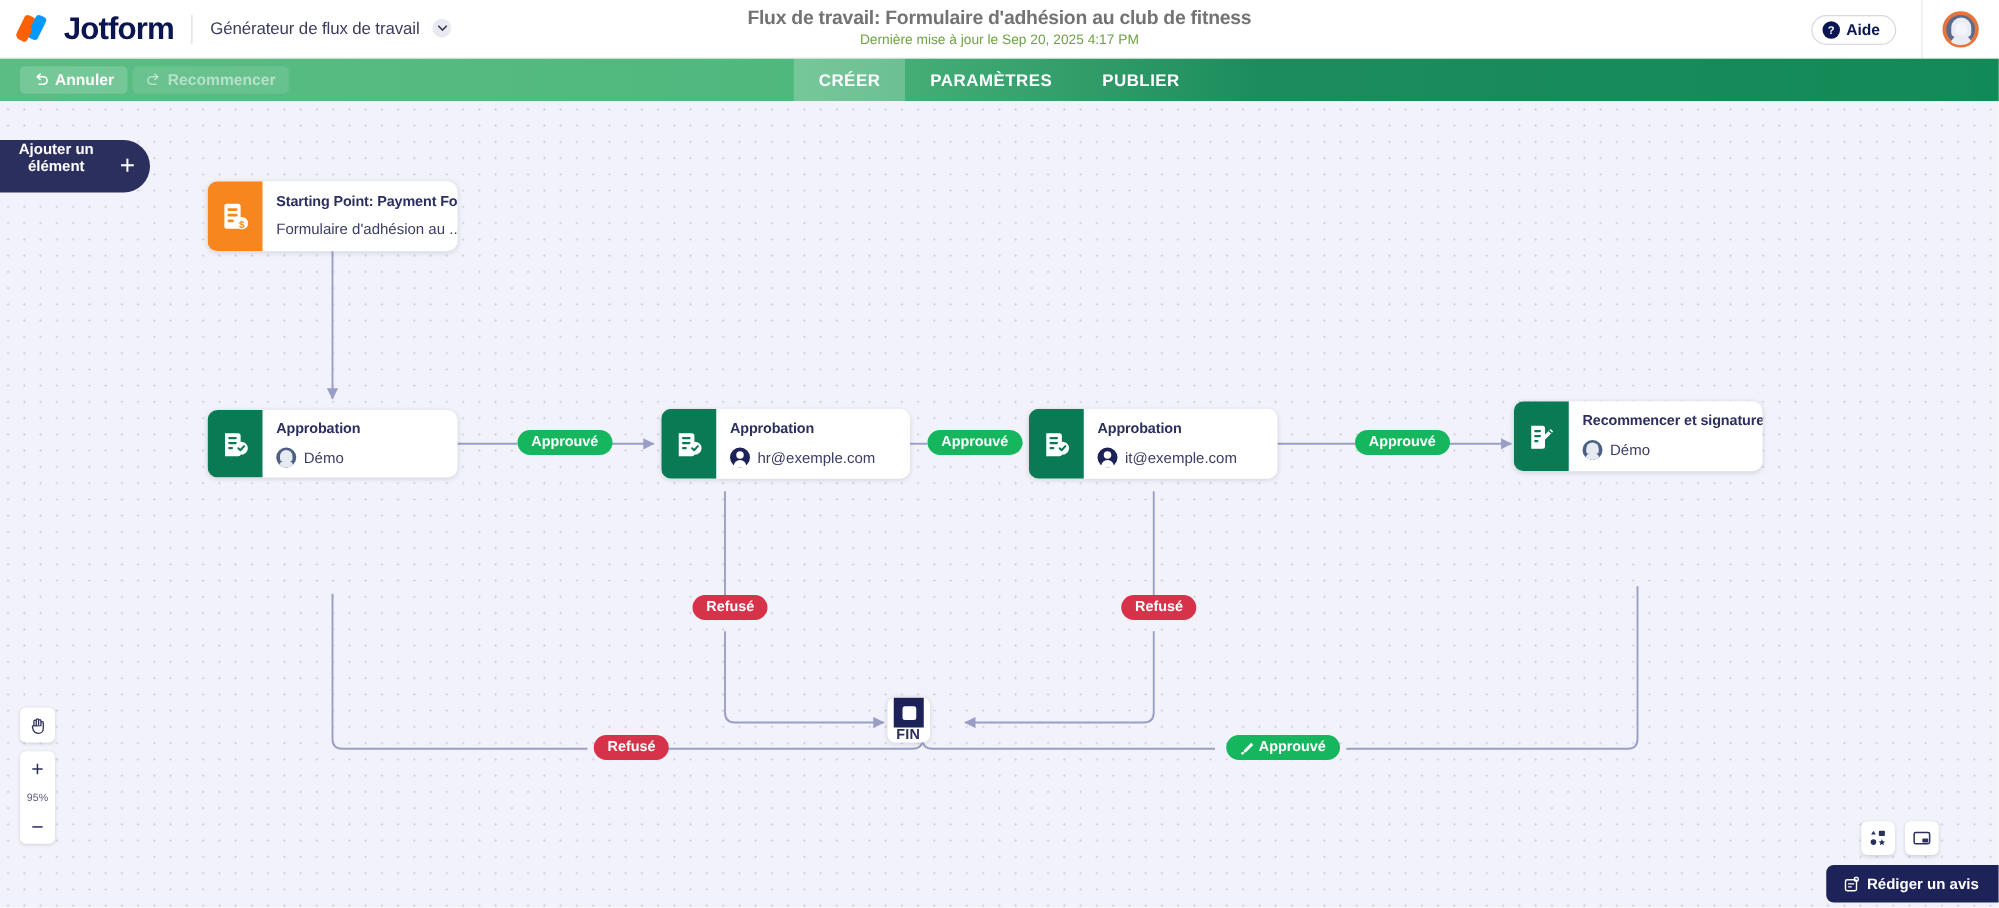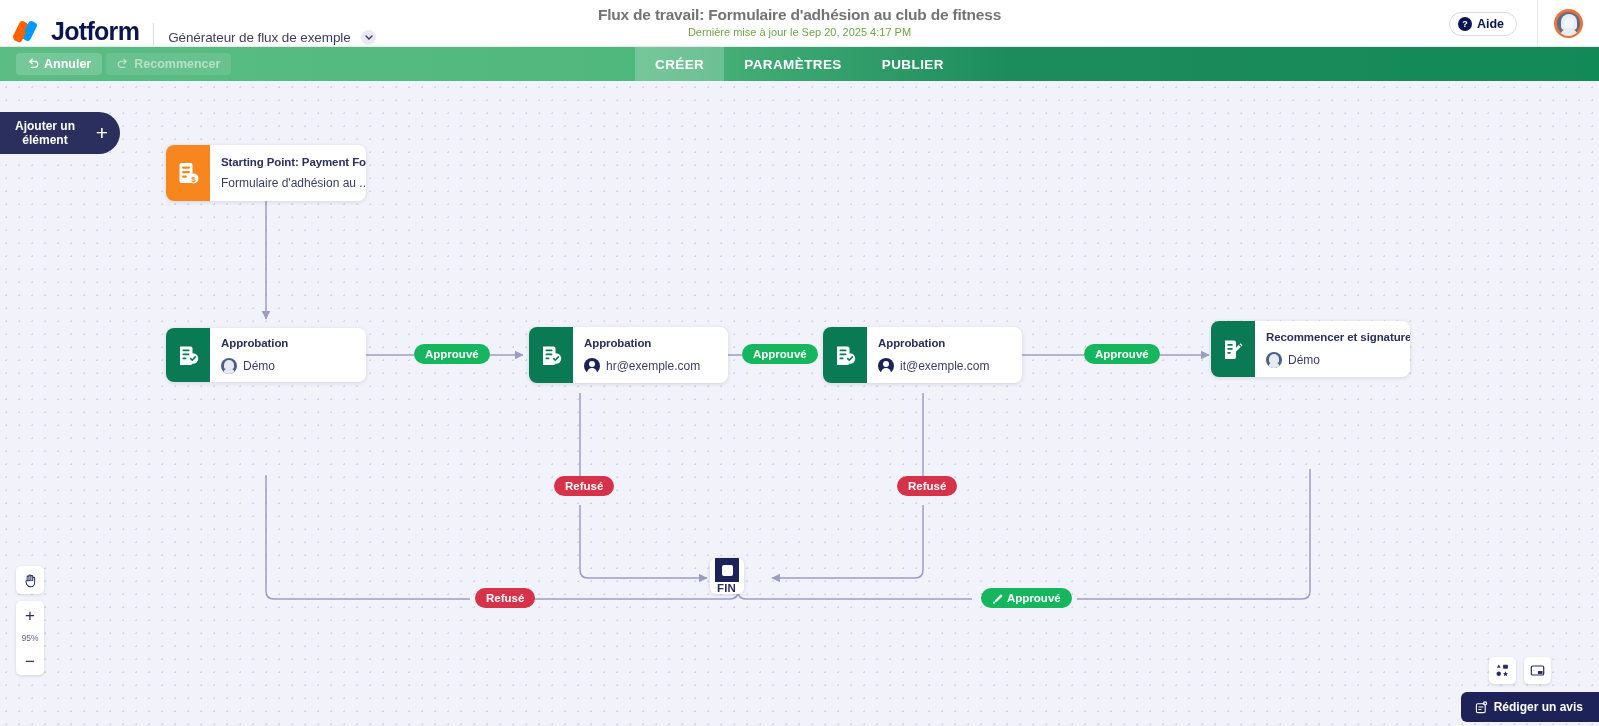--- a/index.html
+++ b/index.html
@@ -8,21 +8,21 @@
     font-family: "Liberation Sans", sans-serif;
     overflow: hidden;
     background: #ffffff;
   }
 
   
   .header {
     position: absolute; top: 0; left: 0;
     width: 1599px; height: 47px;
     background: #ffffff;
-    display: flex; align-items: flex-end;
+    display: flex; align-items: center;
     border-bottom: 1px solid #e9e9ee;
   }
   .logo-wrap { display: flex; align-items: center; padding-left: 14px; }
   .logo-mark { width: 30px; height: 26px; position: relative; margin-right: 7px; }
   .logo-mark span {
     position: absolute; border-radius: 3px; display: block;
   }
   .lm1 { width: 9px; height: 20px; background: #ff6100; left: 2px; top: 2px; transform: rotate(26deg); border-radius: 4px; }
   .lm2 { width: 9px; height: 20px; background: #0099ff; left: 11px; top: 2px; transform: rotate(26deg); border-radius: 4px; }
   .lm3 { width: 9px; height: 13px; background: #ff6100; left: 1px; top: 10px; transform: rotate(26deg); border-radius: 4px; }
@@ -127,21 +127,21 @@
     background-image: radial-gradient(#d4d4e8 1px, transparent 1px);
     background-size: 13px 13px;
     overflow: hidden;
   }
 
   
   .add-el {
     position: absolute; left: 0; top: 31px;
     width: 120px; height: 42px;
     background: #2b2f5e; border-radius: 0 21px 21px 0;
-    display: flex; align-items: center; cursor: pointer;
+    display: flex; cursor: pointer;
     z-index: 20;
   }
   .add-el-label {
     flex: 1; text-align: center; color: #fff;
     font-size: 12px; font-weight: bold; line-height: 14px;
     padding-left: 6px;
   }
   .add-el-plus {
     width: 36px; display: flex; align-items: center; justify-content: center;
     color: #fff; font-size: 21px; font-weight: 300; line-height: 1;
@@ -276,21 +276,21 @@
   <div class="logo-wrap">
     <div class="logo-mark">
       <span class="lm1"></span>
         <span class="lm2"></span>
         <span class="lm3"></span>
     </div>
     <div class="logo-text">Jotform</div>
   </div>
   <div class="hdr-div"></div>
   <div>
-    <span class="gen-label">Générateur de flux de exemple</span>
+    <span class="gen-label">Générateur de flux de travail</span>
     <span class="chev-circle">
       <svg width="8" height="5" viewBox="0 0 8 5">
           <path d="M1 1l3 3 3-3" stroke="#3b3d5c" stroke-width="1.4" fill="none" stroke-linecap="round"></path>
         </svg>
     </span>
   </div>
 
   <div class="title-block">
     <div class="wf-title">Flux de travail: Formulaire d'adhésion au club de fitness</div>
     <div class="wf-sub">Dernière mise à jour le Sep 20, 2025 4:17 PM</div>

